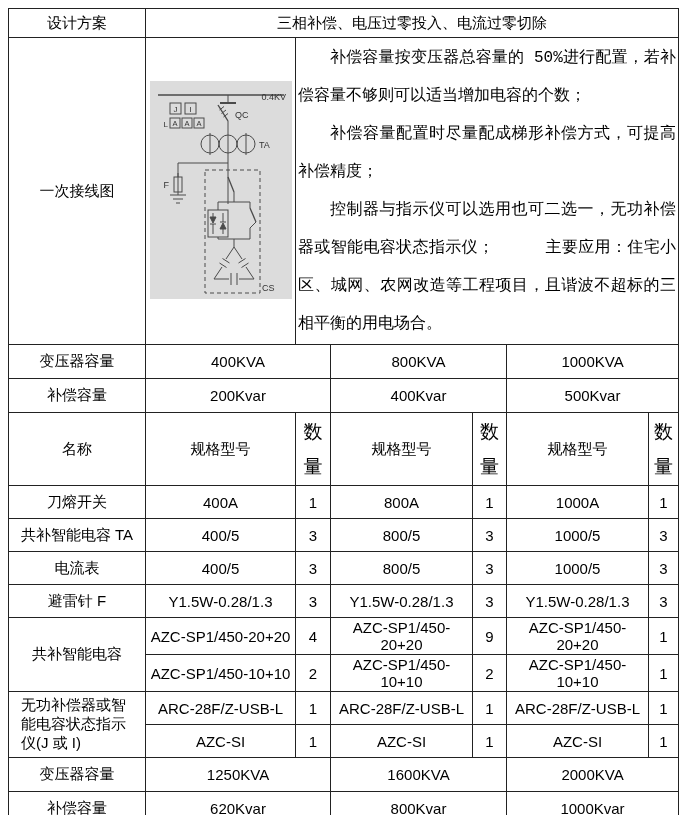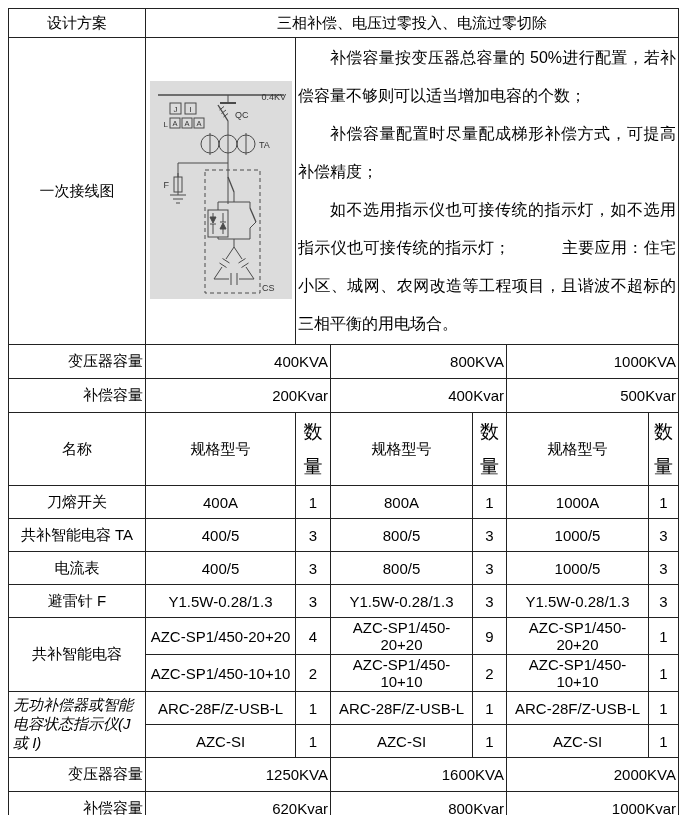--- a/index.html
+++ b/index.html
@@ -17,39 +17,40 @@
   table.spec td{
     border:1px solid #222;
     text-align:center;
     vertical-align:middle;
     font-size:15px;
     padding:1px 2px;
     overflow:hidden;
   }
   td.val{font-size:14px;margin-left:10px;}
   tr.r-title td{height:26px;margin-left:41px;}
-  tr.r-cap td{height:31px;text-align:right;}
+  tr.r-cap td{height:31px;}
   tr.r-head td{height:60px;}
   tr.r-item td{height:30px;}
   .qty-vert{
     display:inline-block;
     width:1.1em;
     word-break:break-all;
     line-height:1.85;
     font-size:19px;
   }
   td.diagram-cell{
     vertical-align:top;
     padding:3px;
     height:222px;
   }
   td.notes-cell{
     text-align:left;
     vertical-align:top;
     padding:0 5px;
+    font-family:Liberation Mono, monospace;
   }
   .notes p{
     margin:0;
     font-size:16px;
     line-height:38px;
     text-indent:2em;
     text-align:justify;
   }
   .notes .gap{display:inline-block;width:3.2em;}
   svg text{font-family:"Liberation Sans","DejaVu Sans",sans-serif;fill:#333;}
@@ -159,21 +160,21 @@
         <text x="85" y="37" font-size="9">QC</text>
         <text x="109" y="67" font-size="9">TA</text>
         <text x="19" y="107" text-anchor="end" font-size="9">F</text>
         <text x="112" y="210" font-size="9">CS</text>
       </svg>
     </td>
     <td colspan="5" class="notes-cell">
       <div class="notes">
         <p>补偿容量按变压器总容量的 50%进行配置，若补偿容量不够则可以适当增加电容的个数；</p>
         <p>补偿容量配置时尽量配成梯形补偿方式，可提高补偿精度；</p>
-        <p><span>如不选用指示仪也可接传统的指示灯，如不选用指示仪也可接传统的指示灯；</span><span class="gap"></span><span>主要应用：住宅小区、城网、农网改造等工程项目，且谐波不超标的三相平衡的用电场合。</span></p>
+        <p><span>控制器与指示仪可以选用也可二选一，无功补偿器或智能电容状态指示仪；</span><span class="gap"></span><span>主要应用：住宅小区、城网、农网改造等工程项目，且谐波不超标的三相平衡的用电场合。</span></p>
       </div>
     </td>
   </tr>
 
   <tr class="r-cap">
     <td>变压器容量</td>
     <td colspan="2" class="val">400KVA</td>
     <td colspan="2" class="val">800KVA</td>
     <td colspan="2" class="val">1000KVA</td>
   </tr>
@@ -248,21 +249,21 @@
   <tr class="r-item">
     <td class="val">AZC-SP1/450-10+10</td>
     <td class="val">2</td>
     <td class="val">AZC-SP1/450-10+10</td>
     <td class="val">2</td>
     <td class="val">AZC-SP1/450-10+10</td>
     <td class="val">1</td>
   </tr>
 
   <tr class="r-item">
-    <td rowspan="2" style="text-align:left;padding:1px 4px;font-style:italic;">无功补偿器或智能电容状态指示仪(J 或 I)</td>
+    <td rowspan="2" style="text-align:left;padding:1px 12px;">无功补偿器或智能电容状态指示仪(J 或 I)</td>
     <td class="val">ARC-28F/Z-USB-L</td>
     <td class="val">1</td>
     <td class="val">ARC-28F/Z-USB-L</td>
     <td class="val">1</td>
     <td class="val">ARC-28F/Z-USB-L</td>
     <td class="val">1</td>
   </tr>
 
   <tr class="r-item">
     <td class="val">AZC-SI</td>

